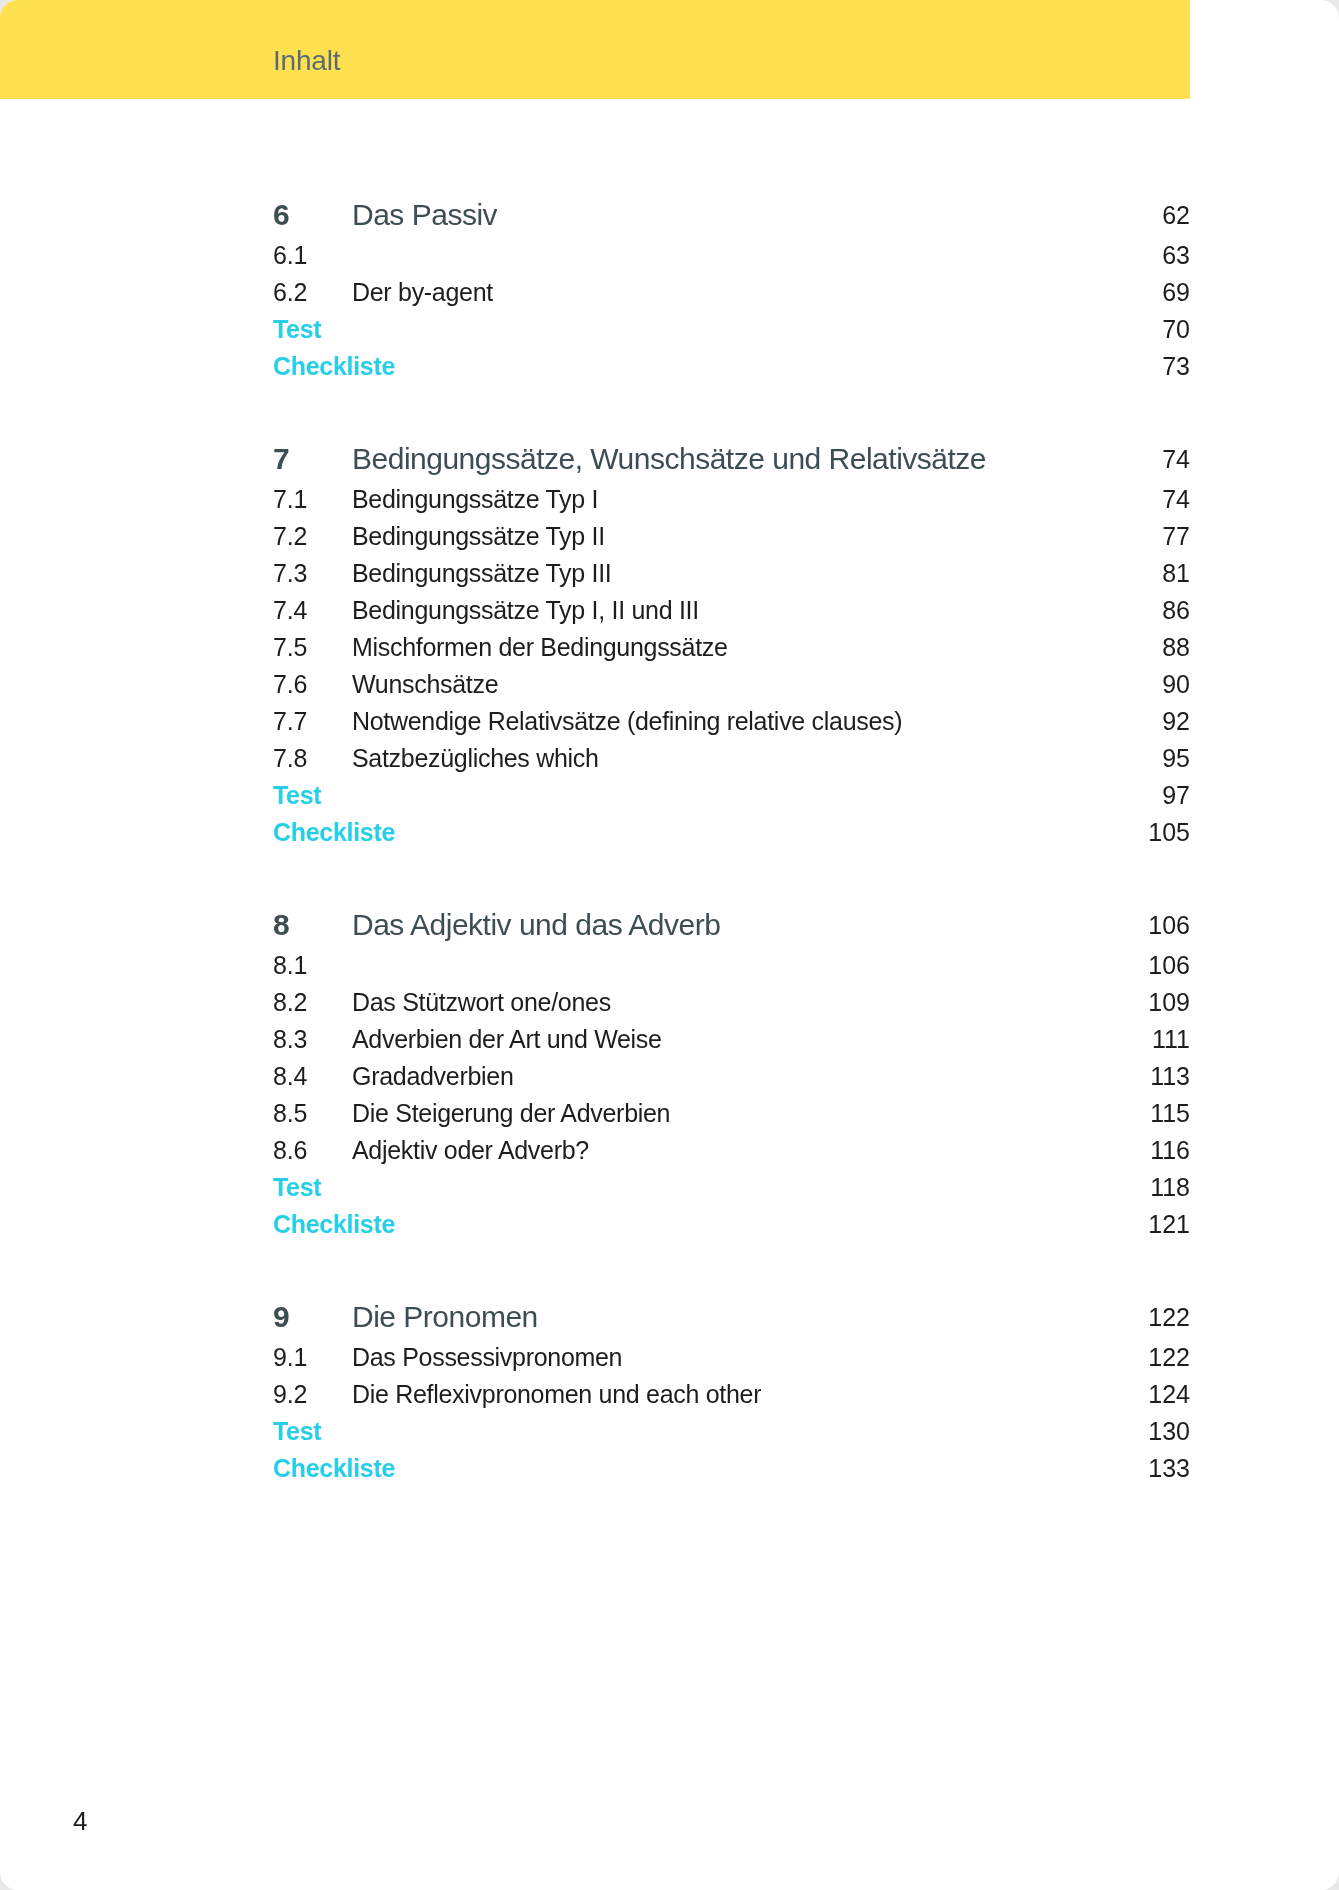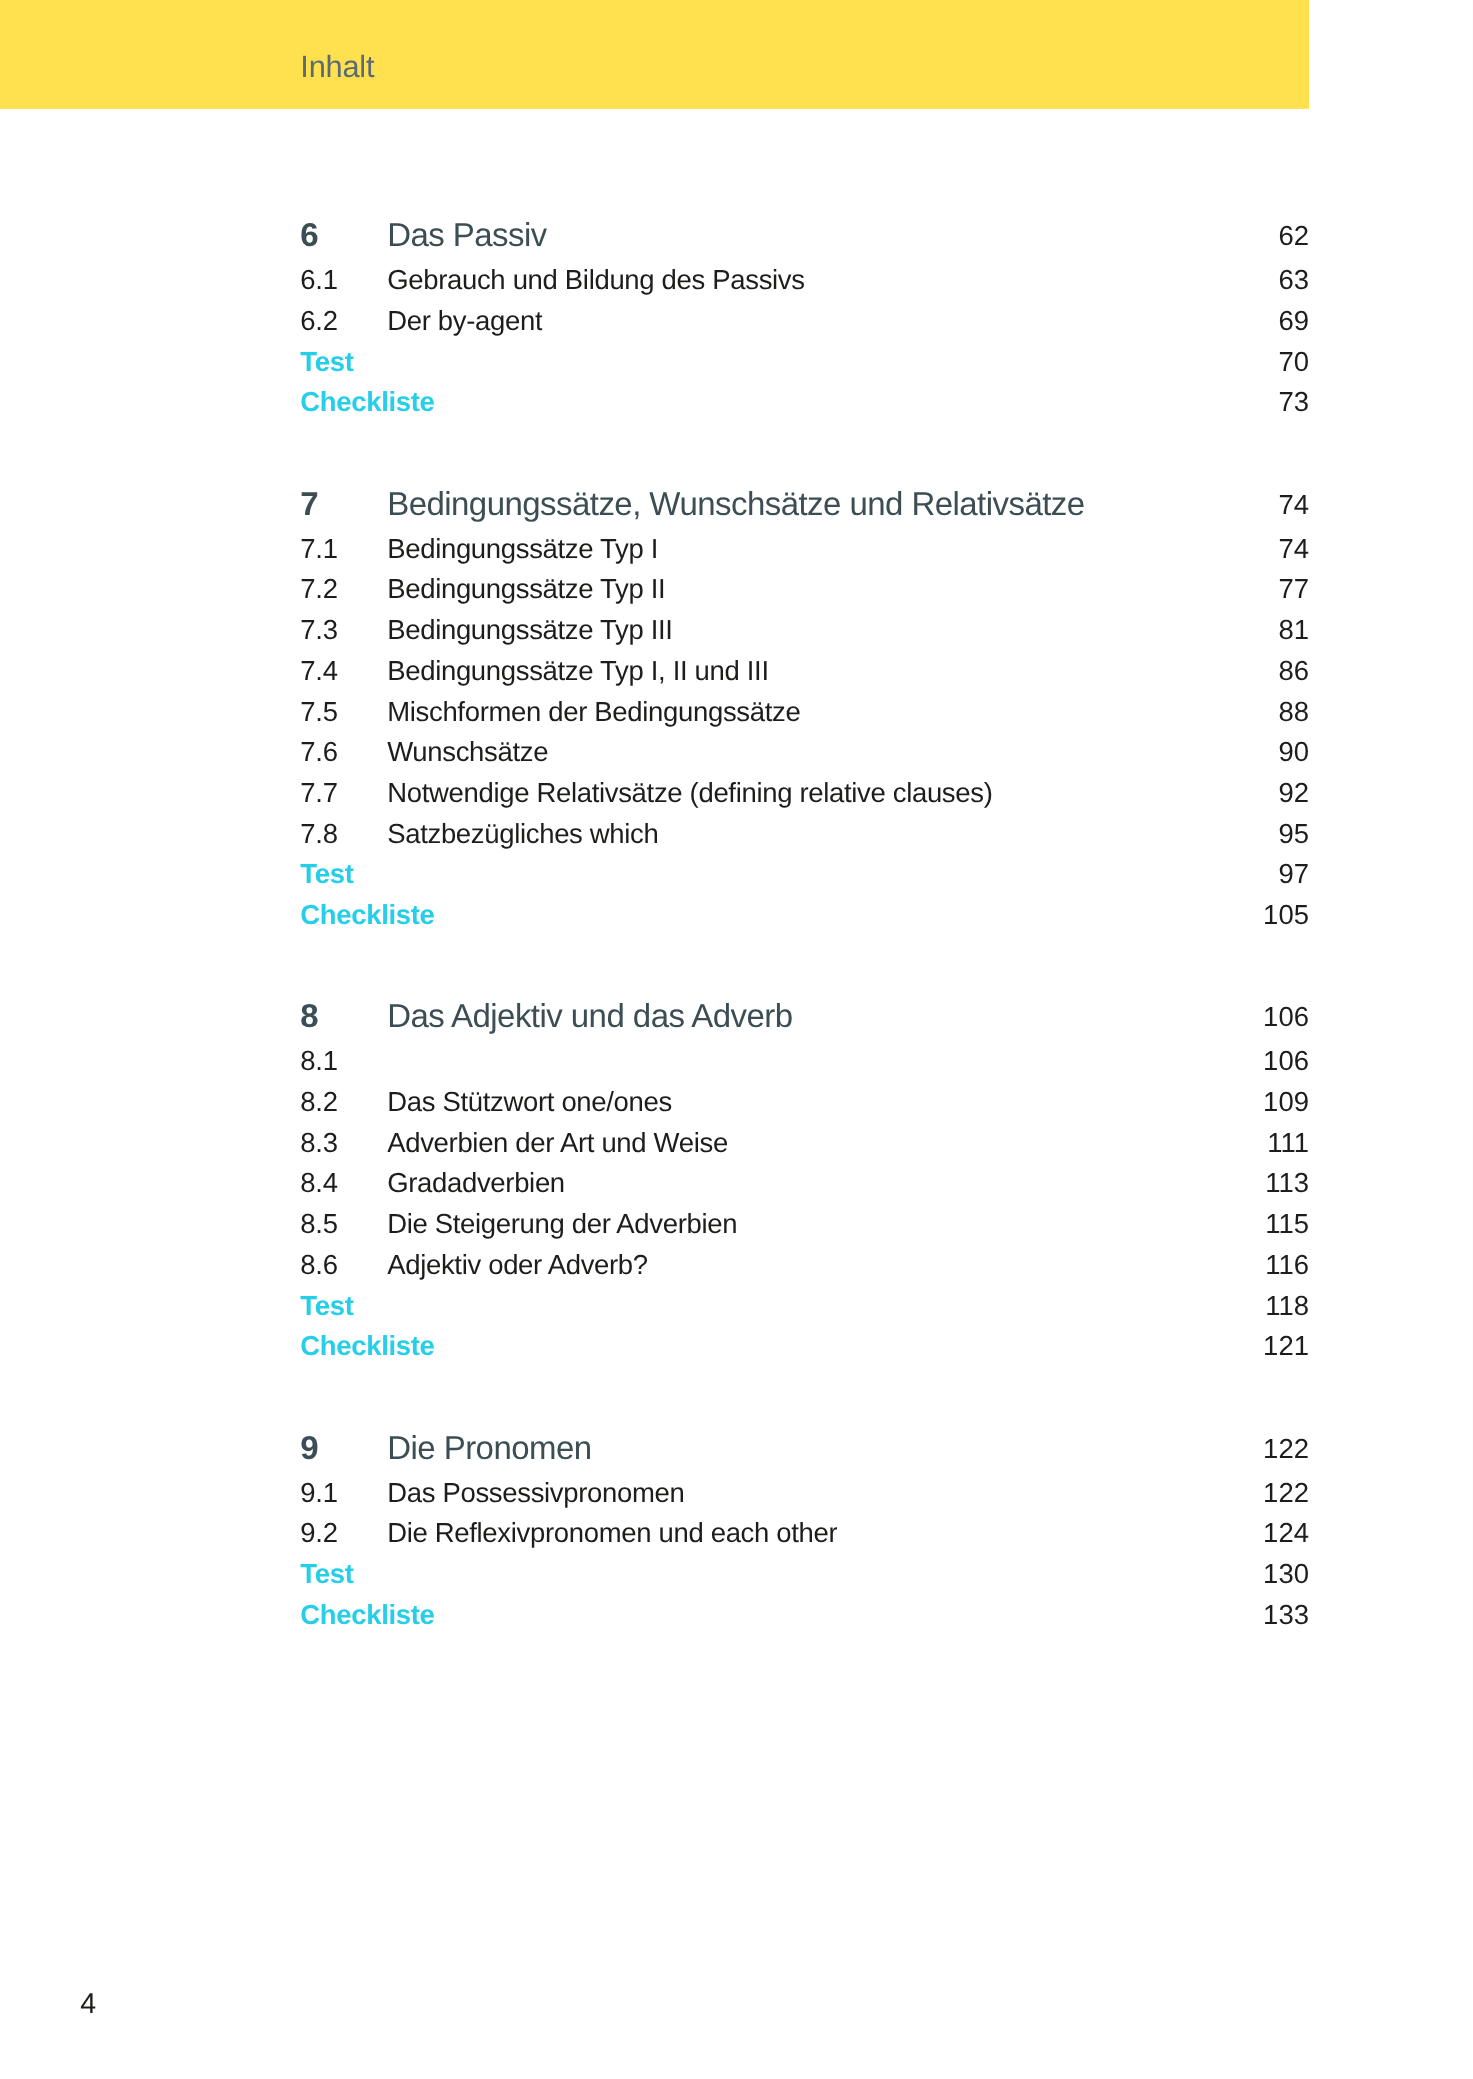--- a/index.html
+++ b/index.html
@@ -3,20 +3,21 @@
 <meta charset="utf-8">
 <style>
   html,body { margin:0; padding:0; background:#e8e8e8; }
   .page {
     position:relative;
     width:1339px; height:1890px;
     background:#ffffff;
     font-family:"Liberation Sans", sans-serif;
     overflow:hidden;
     margin:0 auto;
+    border-radius:18px;
   }
   .topbar {
     position:absolute; top:0; left:0;
     width:1190px; height:99px;
     background:#FFE14F;
   }
   .topbar-title {
     position:absolute; left:273px; top:46px;
     font-size:28px; line-height:1.1;
     color:#5A6B76; font-weight:500;
@@ -68,21 +69,20 @@
 
   <div class="toc">
       <section class="toc-section">
         <div class="row heading">
           <span class="num">6</span>
           <span class="title"><span>Das Passiv</span></span>
           <span class="page-num">62</span>
         </div>
         <div class="row item-row">
           <span class="num">6.1</span>
-          <span class="title"><span>Gebrauch und Bildung des Passivs</span></span>
           <span class="page-num">63</span>
         </div>
         <div class="row item-row">
           <span class="num">6.2</span>
           <span class="title"><span>Der </span><span class="it">by-agent</span></span>
           <span class="page-num">69</span>
         </div>
         <div class="row label-row">
           <span class="label"><span>Test</span></span>
           <span class="page-num">70</span>

